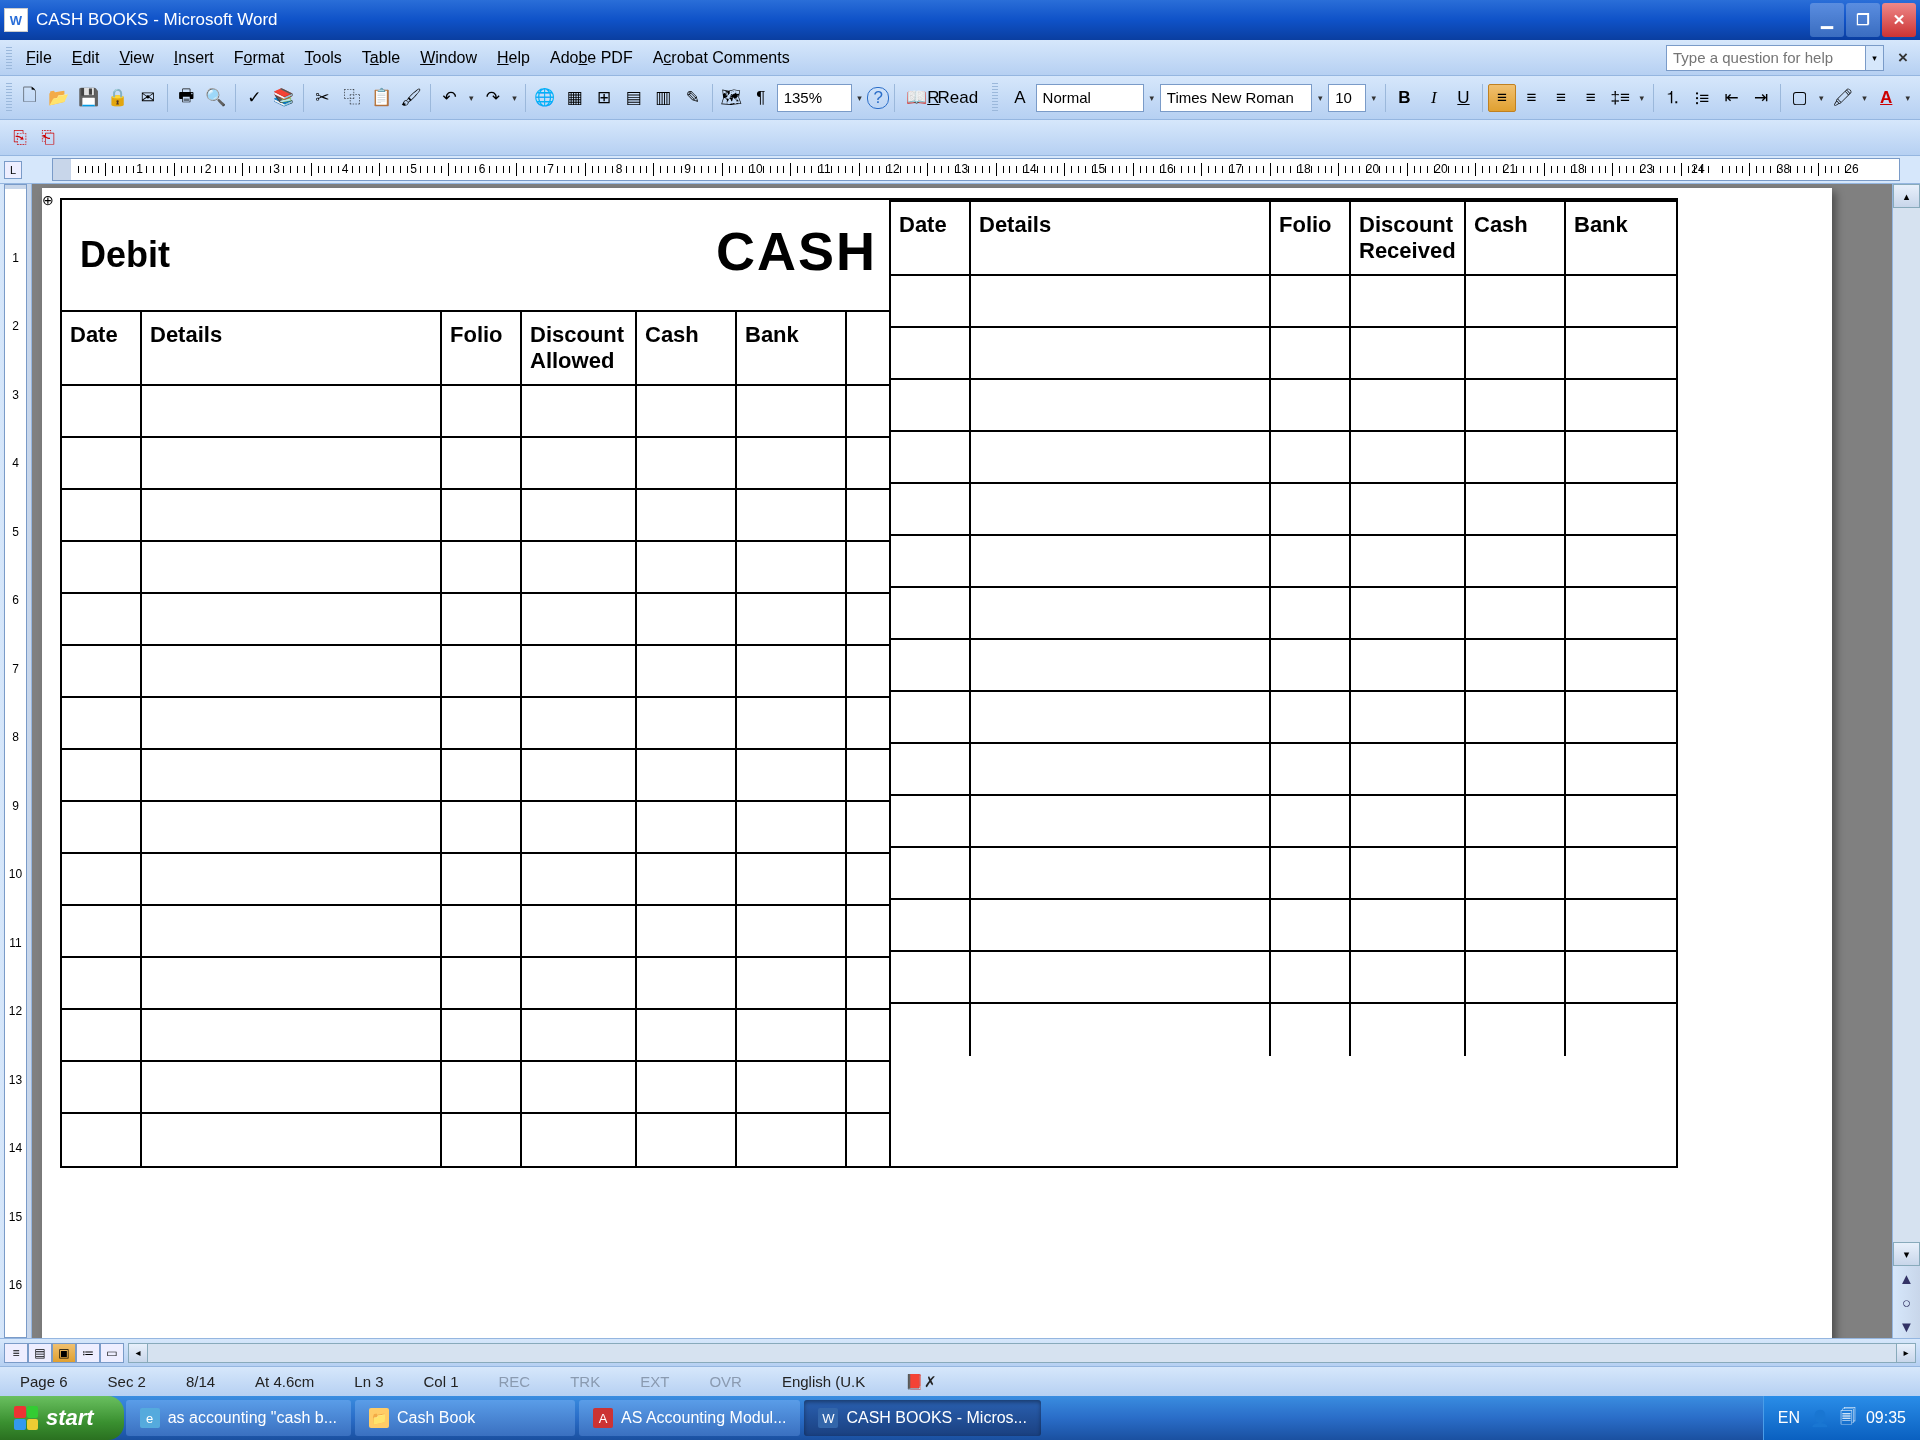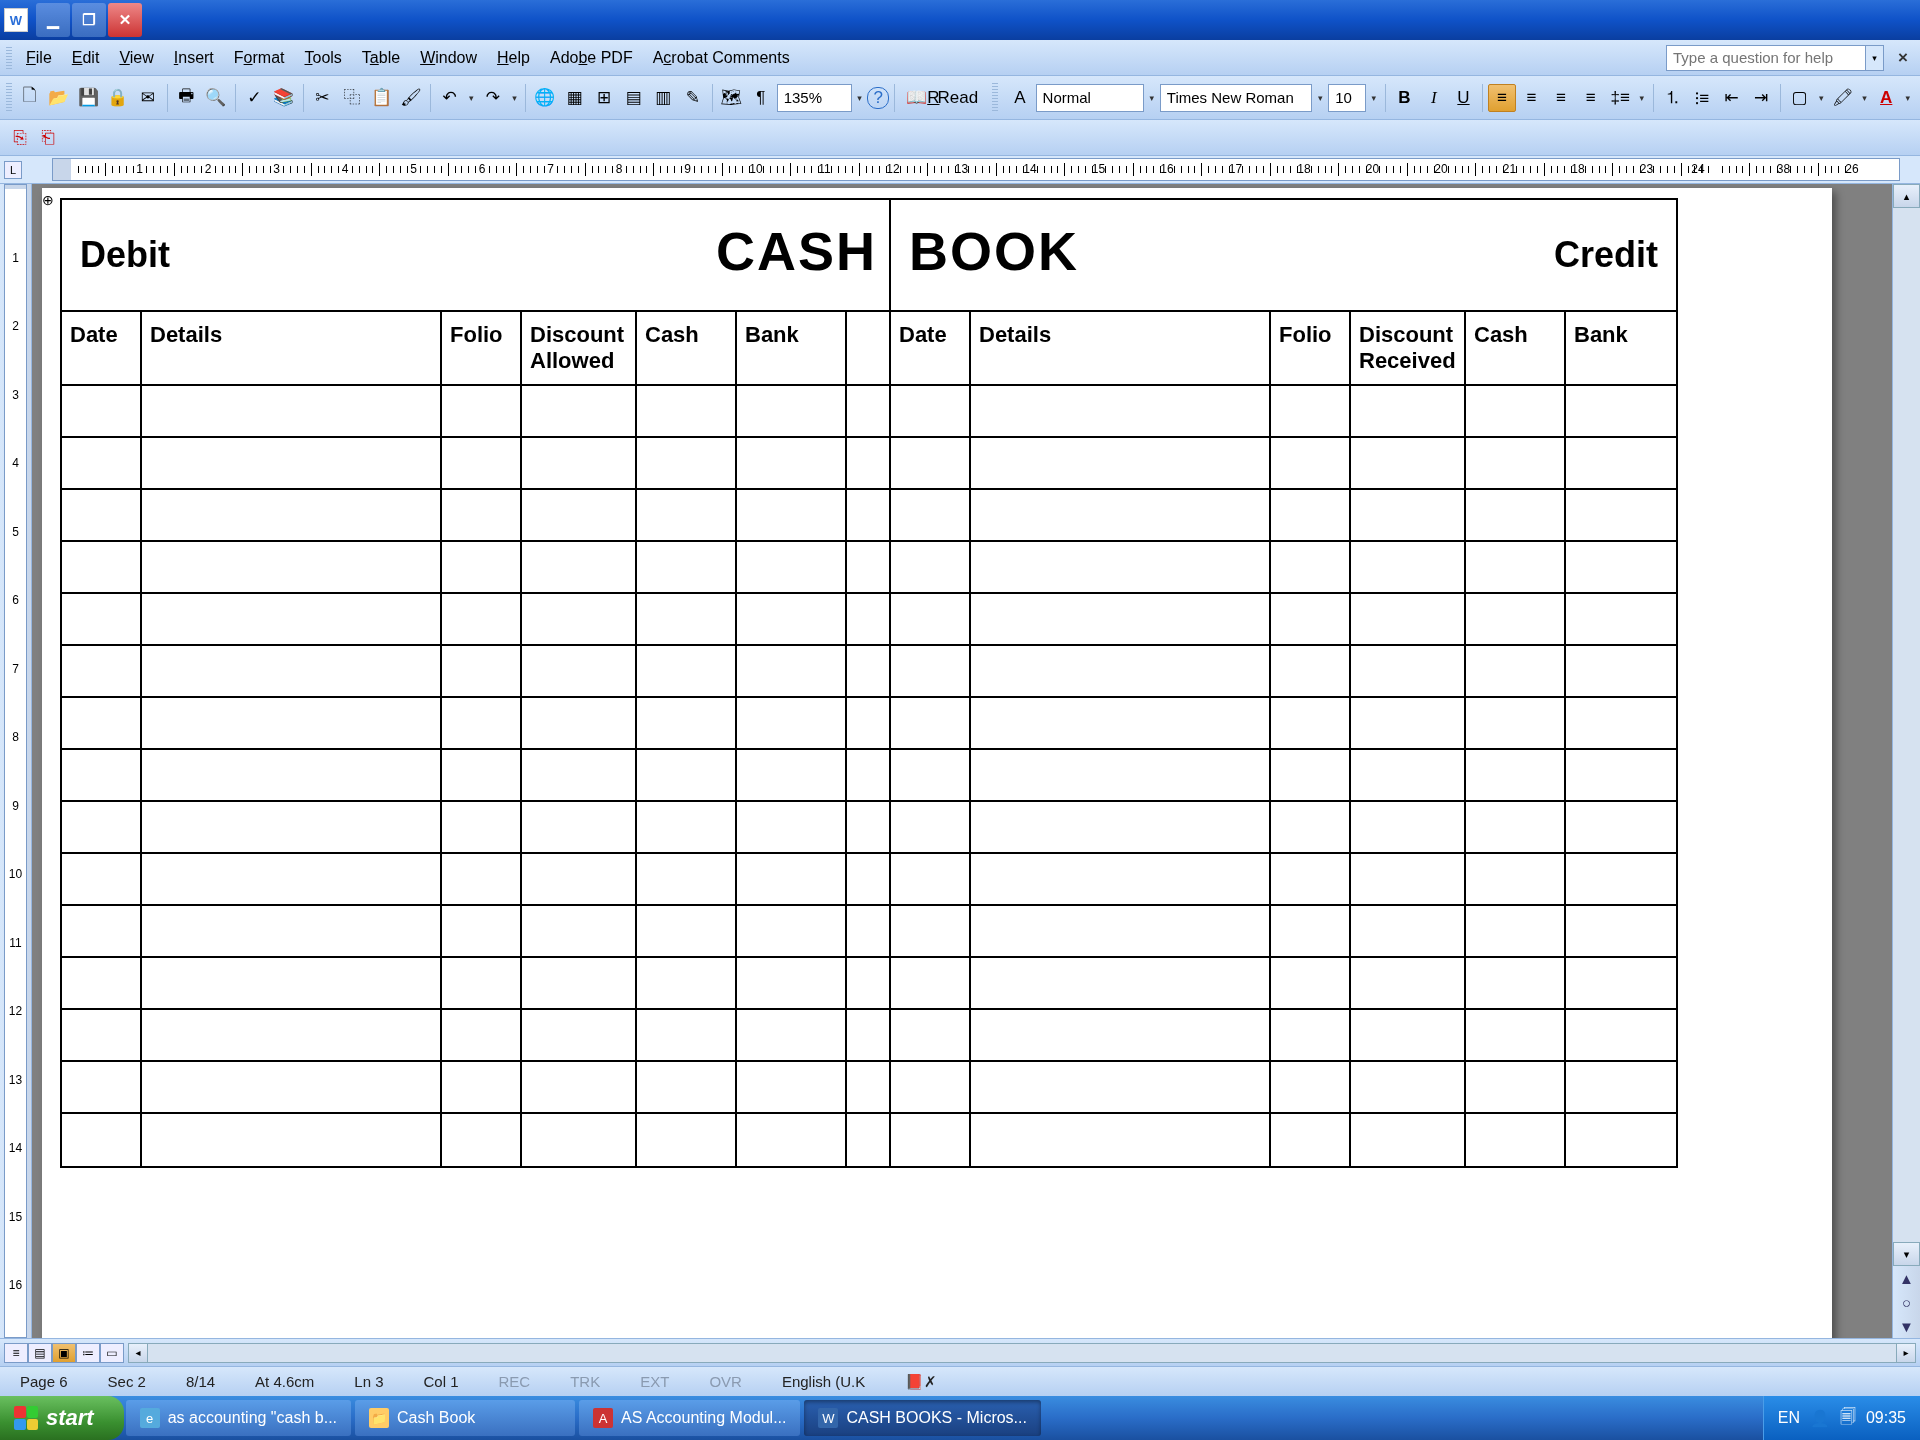--- a/index.html
+++ b/index.html
@@ -179,20 +179,21 @@
 .taskbar .tbitem{height:36px;margin:0 2px;padding:0 14px;background:linear-gradient(to bottom,#5a9de8,#3a70c0);border-radius:3px;display:flex;align-items:center;gap:8px;min-width:220px;}
 .taskbar .tbitem.active{background:linear-gradient(to bottom,#2a60b0,#1a4080);box-shadow:inset 0 2px 4px rgba(0,0,0,0.4);}
 .taskbar .tbitem .ticon{width:20px;height:20px;background:#fff;border-radius:2px;font-size:13px;display:flex;align-items:center;justify-content:center;}
 .taskbar .tray{margin-left:auto;height:100%;background:linear-gradient(to bottom,#2a8de8,#0a60c0);padding:0 14px;display:flex;align-items:center;gap:10px;border-left:1px solid #4a9de8;}
 </style>
 </head>
 <body>
 
 <div class="titlebar">
   <div class="app-icon">W</div>
+  <div class="title">CASH BOOKS - Microsoft Word</div>
   <div class="winbtns">
     <div class="winbtn min">▁</div>
     <div class="winbtn max">❐</div>
     <div class="winbtn close">✕</div>
   </div>
 </div>
 
 <div class="menubar">
   <div class="grip"></div>
   <div class="menuitem"><u>F</u><span>ile</span></div>
@@ -739,25 +740,20 @@
                 <div class="td" style="width: 300px;"></div>
                 <div class="td" style="width: 80px;"></div>
                 <div class="td" style="width: 115px;"></div>
                 <div class="td" style="width: 100px;"></div>
                 <div class="td" style="width: 110px;"></div>
                 <div class="td" style="width: 42px;"></div>
               </div>
             </div>
           </div>
           <div class="cb-half">
-            <div class="cb-titlerow" style="width: 785px;">
-              <div class="book-label" style="padding-left:18px;">BOOK</div>
-              <div class="empty"></div>
-              <div class="side-label" style="text-align:right;padding-right:18px;">Credit</div>
-            </div>
             <div class="cb-headrow">
               <div class="th" style="width: 80px;">Date</div>
               <div class="th" style="width: 300px;">Details</div>
               <div class="th" style="width: 80px;">Folio</div>
               <div class="th" style="width: 115px;">Discount Received</div>
               <div class="th" style="width: 100px;">Cash</div>
               <div class="th" style="width: 110px;">Bank</div>
             </div>
             <div class="cb-body">
               <div class="row">

